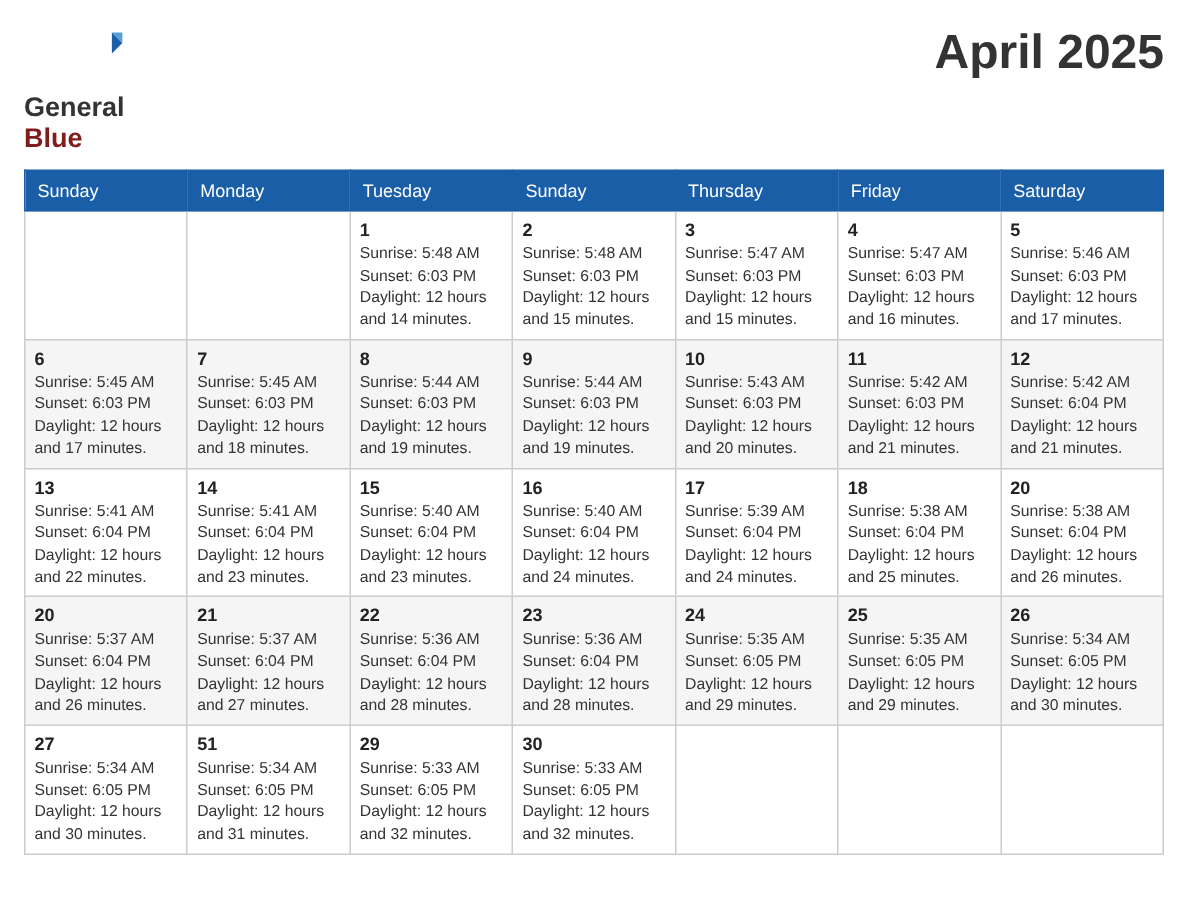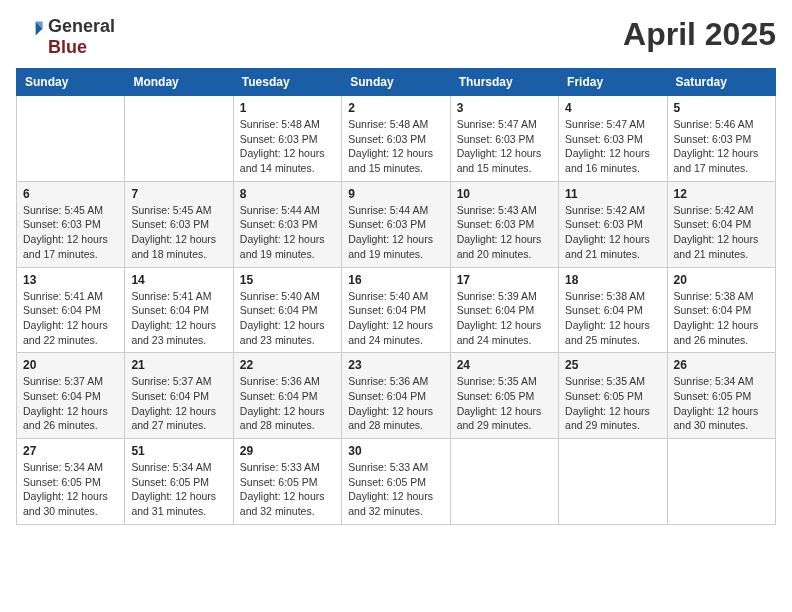--- a/index.html
+++ b/index.html
@@ -11,22 +11,23 @@
       padding: 16px;
     }
     .header {
       display: flex;
       justify-content: space-between;
       align-items: flex-start;
       margin-bottom: 10px;
     }
     .logo {
       display: flex;
-      align-items: flex-start;
-      gap: 4px;
+      align-items: flex-end;
+      gap: 17px;
+      flex-direction: column;
     }
     .logo-text-general {
       font-size: 18px;
       font-weight: bold;
       color: #333;
     }
     .logo-text-blue {
       font-size: 18px;
       font-weight: bold;
       color: #7f1d1d;
@@ -51,21 +52,21 @@
       width: 100%;
       border-collapse: collapse;
       font-size: 11px;
     }
     .calendar th {
       background-color: #1a5ea8;
       color: #fff;
       text-align: left;
       padding: 6px 8px;
       font-size: 12px;
-      font-weight: bold;
+      font-weight: normal;
       border: 1px solid #1a5ea8;
       margin-top: 13px;
     }
     .calendar td {
       vertical-align: top;
       padding: 5px 6px;
       border: 1px solid #ccc;
       width: 108px;
       min-height: 80px;
       background: #fff;

